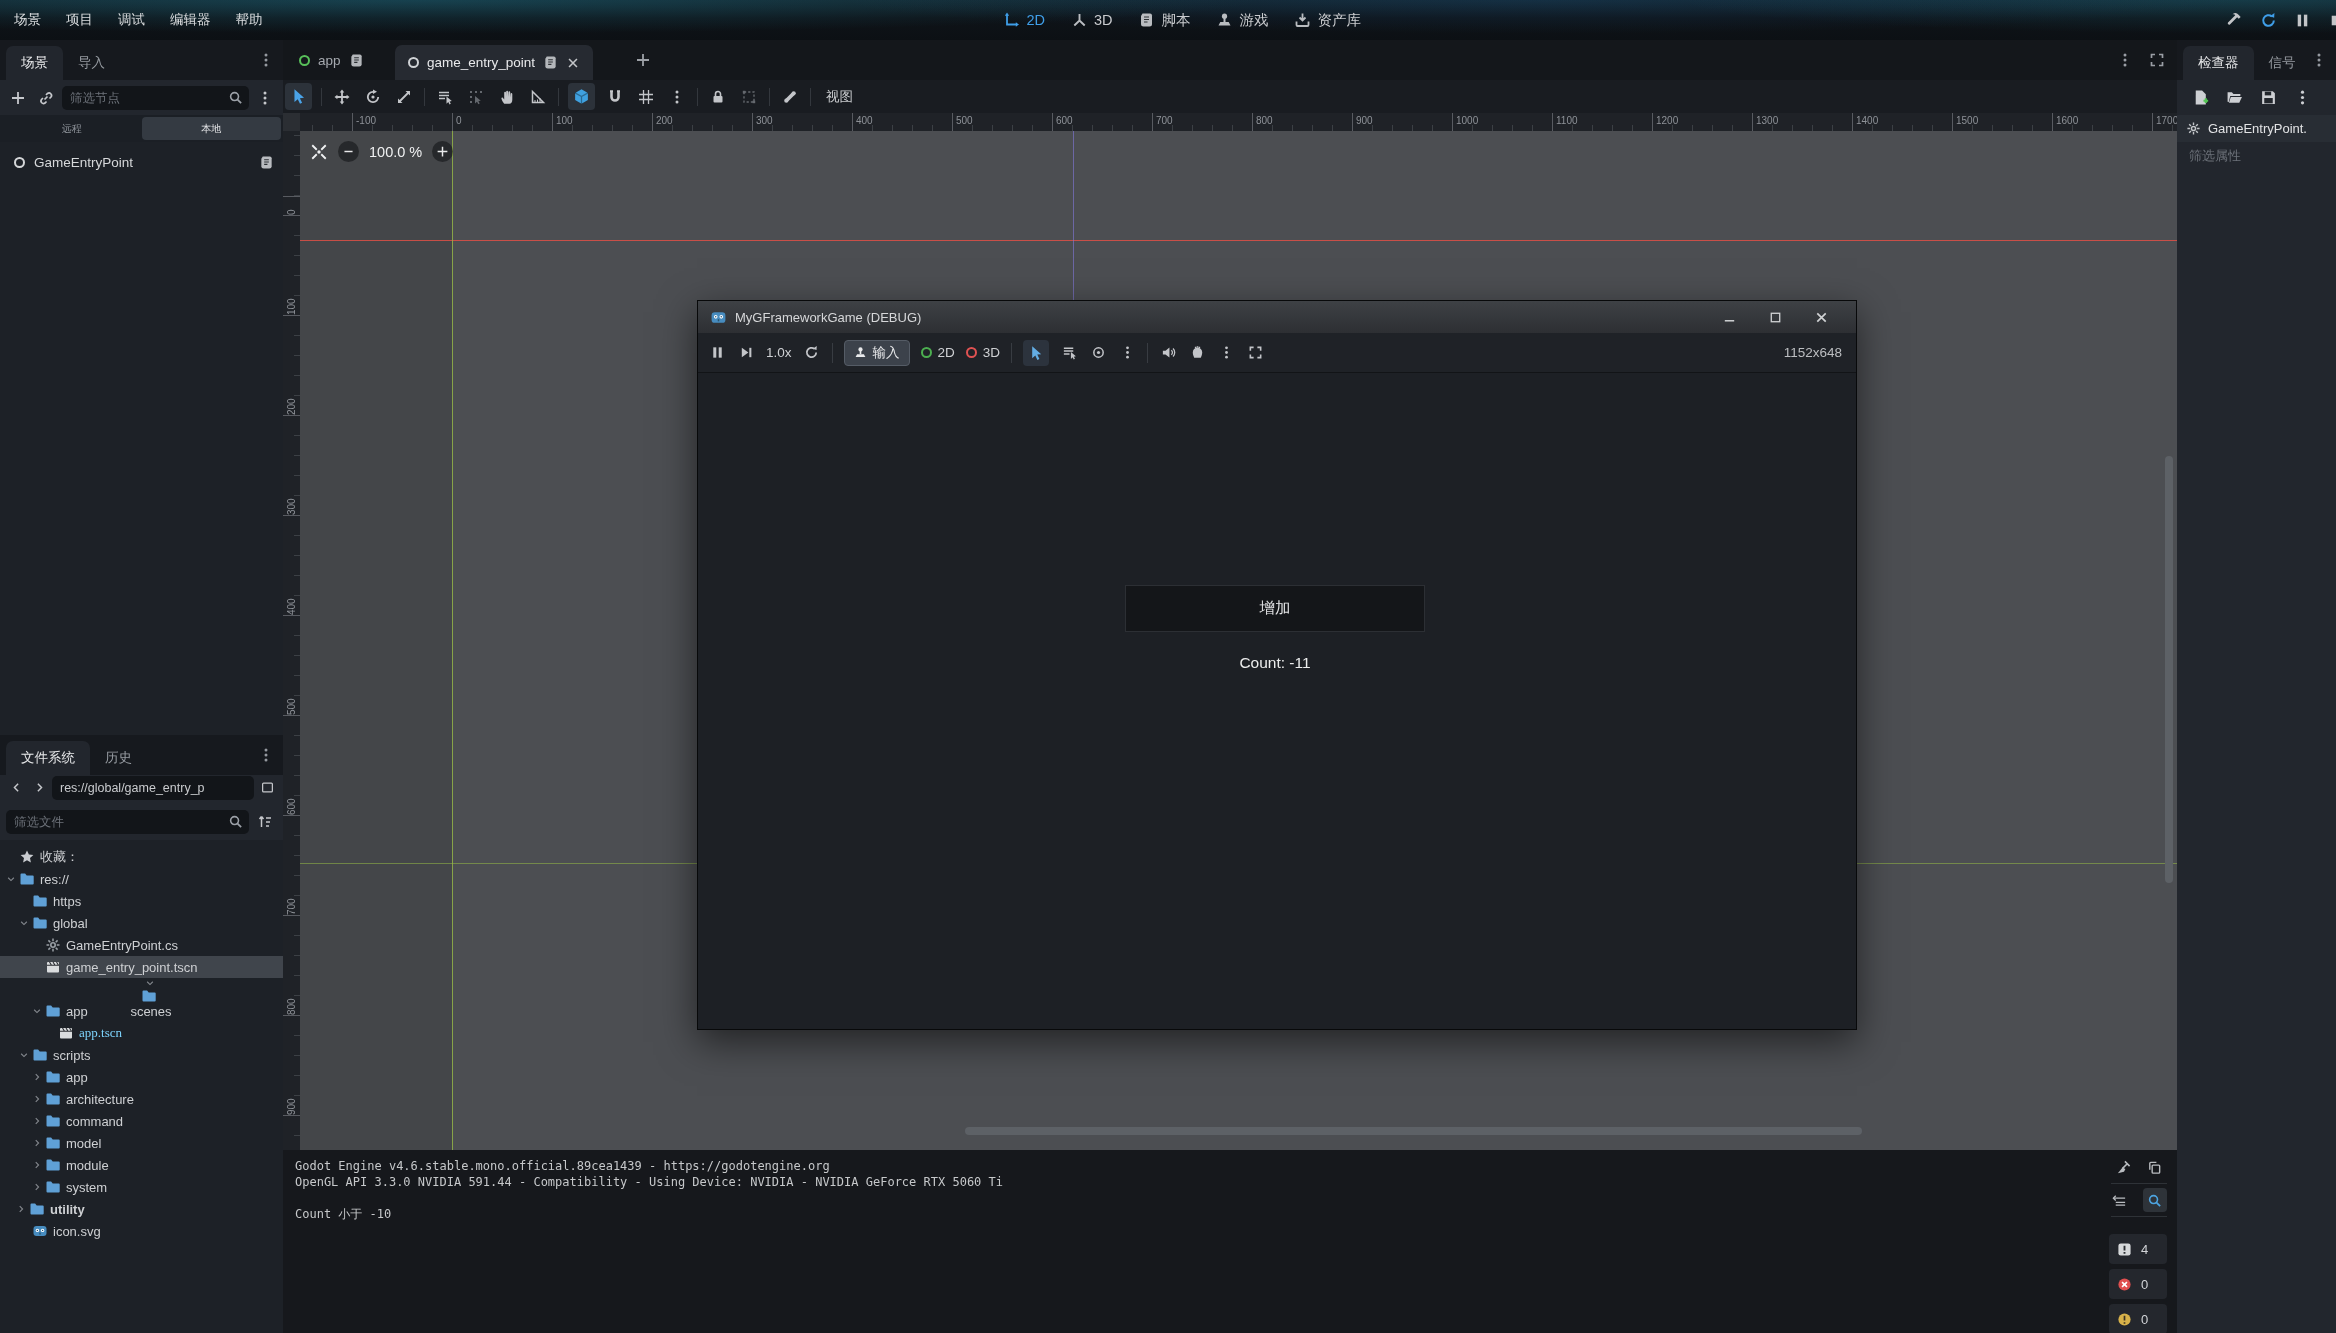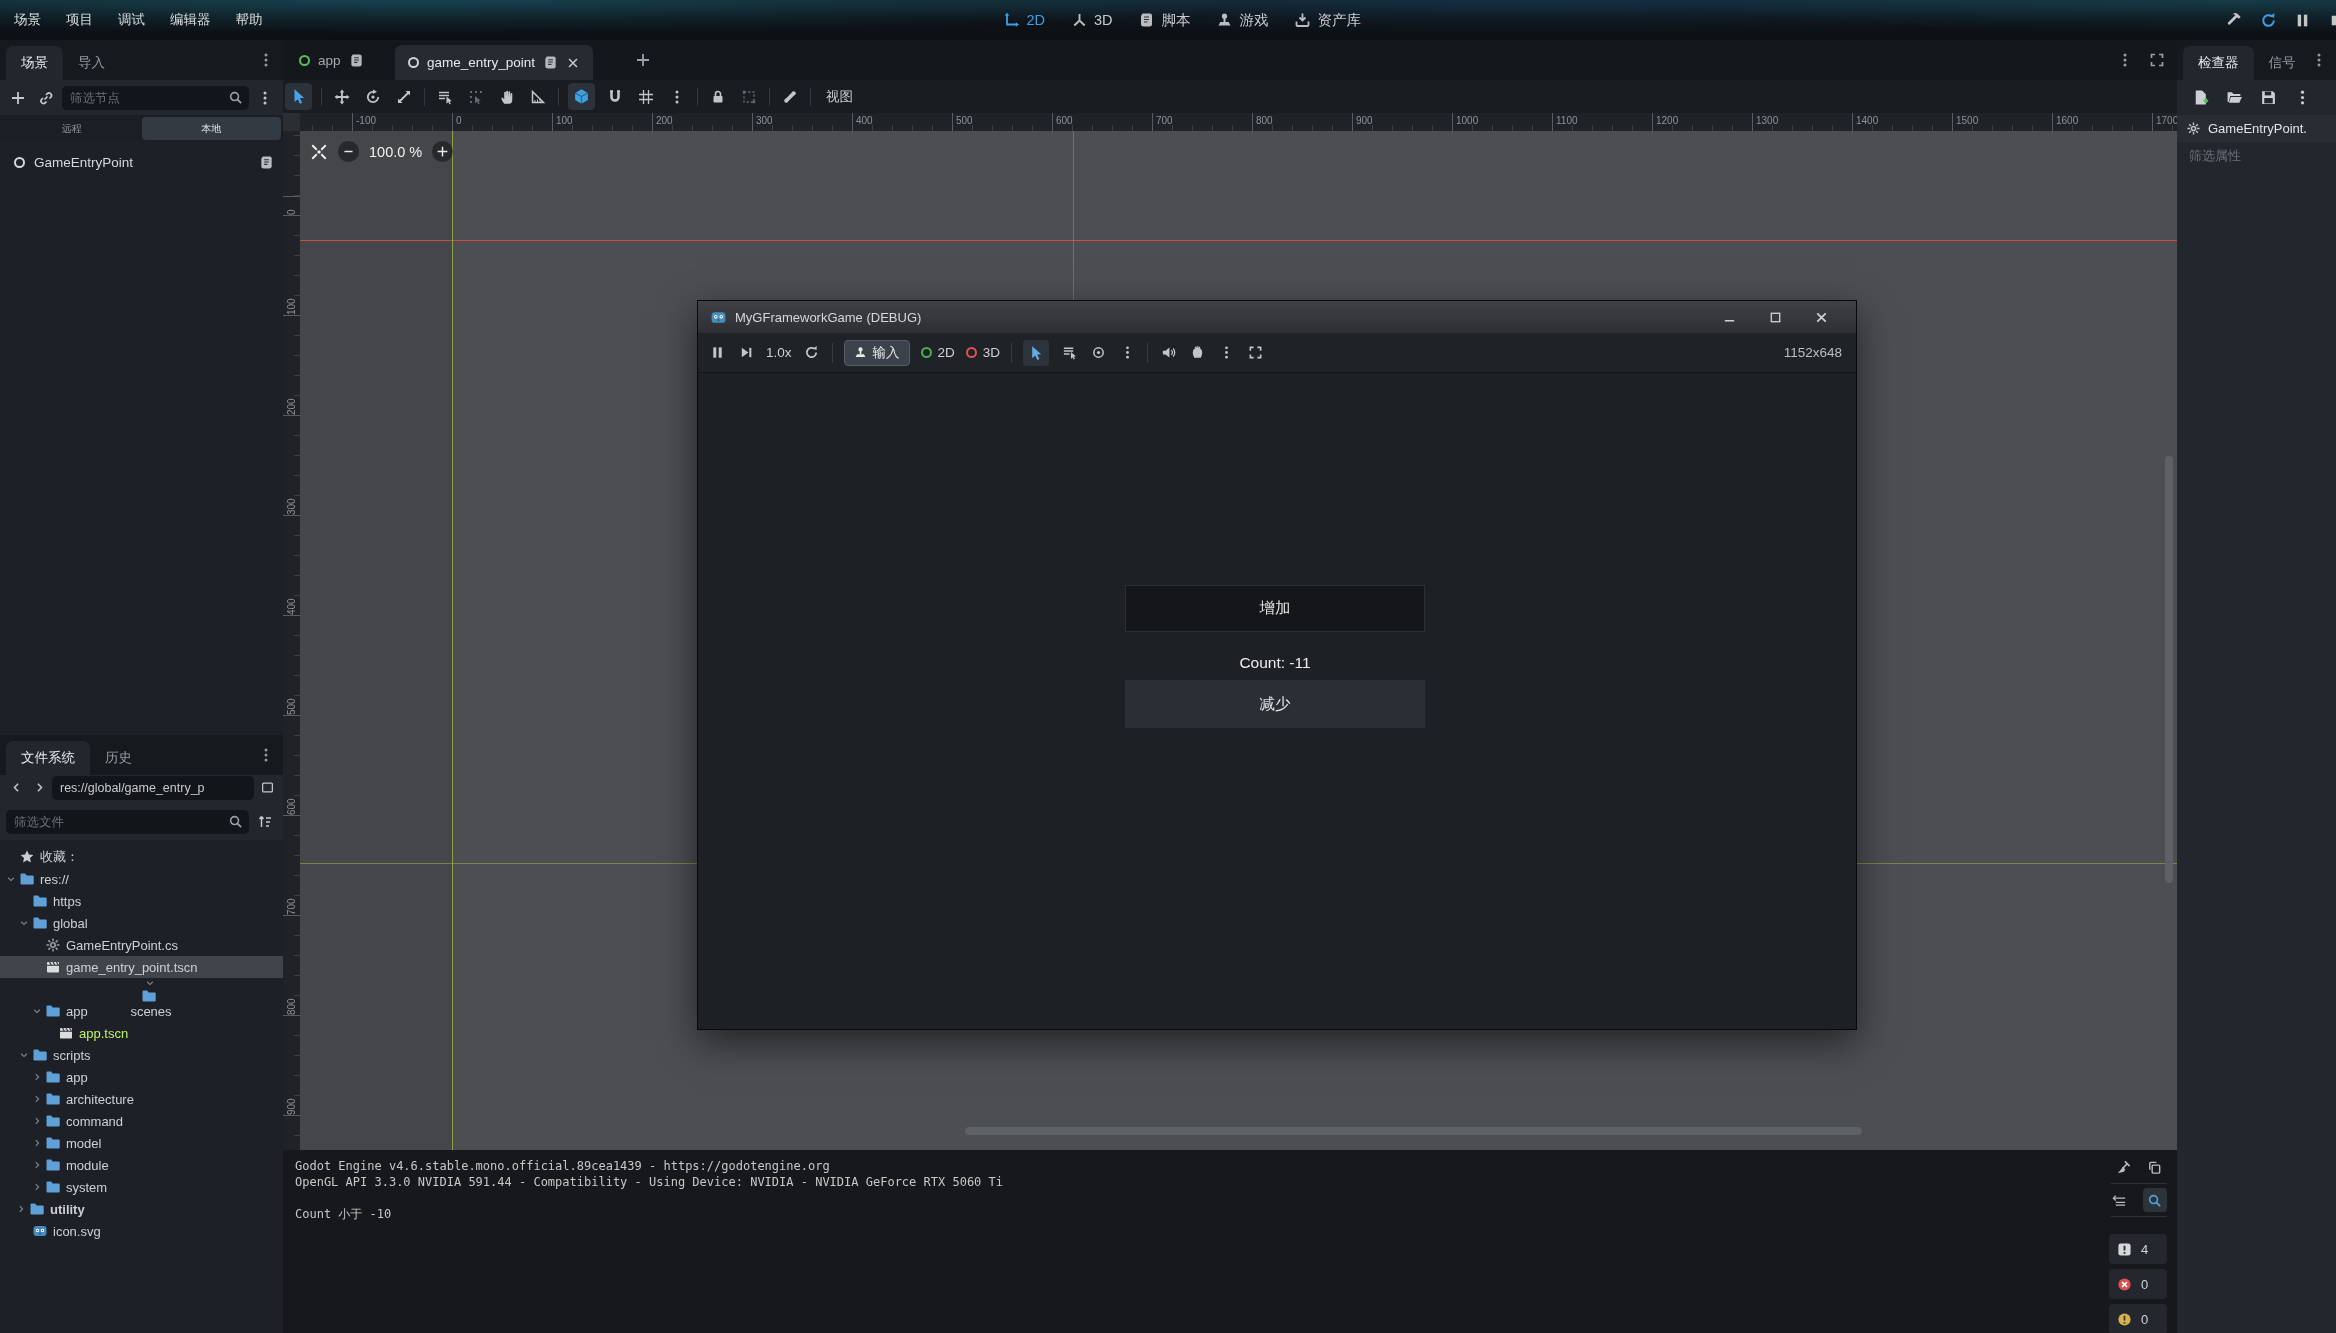--- a/index.html
+++ b/index.html
@@ -57,21 +57,21 @@
 .fsrow{display:flex;align-items:center;height:22px;}
 .fsrow.selected{background:#40454c;}
 .fsarrow{width:13px;height:10px;color:#83878d;flex:none;display:flex;align-items:center;}
 .fsarrow svg{width:10px;height:10px;}
 .fsicon{width:16px;height:16px;flex:none;margin-right:5px;}
 .icn-folder{color:#5fa0d6;}
 .icn-star{color:#c9ccd0;}
 .icn-csharp{color:#9aa0a6;}
 .icn-scene{color:#dadcde;}
 .fslabel{font-size:13px;color:#ced0d3;white-space:nowrap;}
-.fsrow.accent .fslabel{color:#bef264;}
+.fsrow.accent .fslabel{color:#7dd3fc;font-family:Liberation Serif, serif;}
 
 
 #tabstrip{position:absolute;left:283px;top:40px;width:1894px;height:40px;background:#14171b;}
 .scene-tab{position:absolute;display:flex;align-items:center;gap:8px;}
 #tab-app{left:16px;top:0;height:40px;}
 #tab-app .tlbl{font-size:13.5px;color:#a6aab0;}
 #tab-active{left:112px;top:5px;height:35px;background:#262a31;border-radius:7px 7px 0 0;padding:0 13px;}
 #tab-active .tlbl{font-size:13.5px;color:#e8e9eb;}
 .ring{width:11px;height:11px;border-radius:50%;border:2px solid #58c05a;flex:none;}
 .ring.gray{border-color:#d0d3d6;}
@@ -972,21 +972,20 @@
               <svg viewBox="0 0 16 16">
                 <path d="M2.5 6 V2.5 H6 M10 2.5 H13.5 V6 M13.5 10 V13.5 H10 M6 13.5 H2.5 V10" fill="none" stroke="currentColor" stroke-width="1.7"></path>
               </svg>
             </span>
           </span>
         <span id="gres">1152x648</span>
       </div>
       <div id="gwin-content">
         <div id="btn-inc">增加</div>
         <div id="count-label">Count: -11</div>
-        <div id="btn-dec">减少</div>
       </div>
     </div>
 
     <div class="vscroll"></div>
     <div class="hscroll"></div>
   </div>
 
   <div id="output">
     <div id="log"><div class="logline">Godot Engine v4.6.stable.mono.official.89cea1439 - https://godotengine.org</div><div class="logline">OpenGL API 3.3.0 NVIDIA 591.44 - Compatibility - Using Device: NVIDIA - NVIDIA GeForce RTX 5060 Ti</div><div class="logline"> </div><div class="logline">Count 小于 -10</div></div>
     <div id="outtools">

